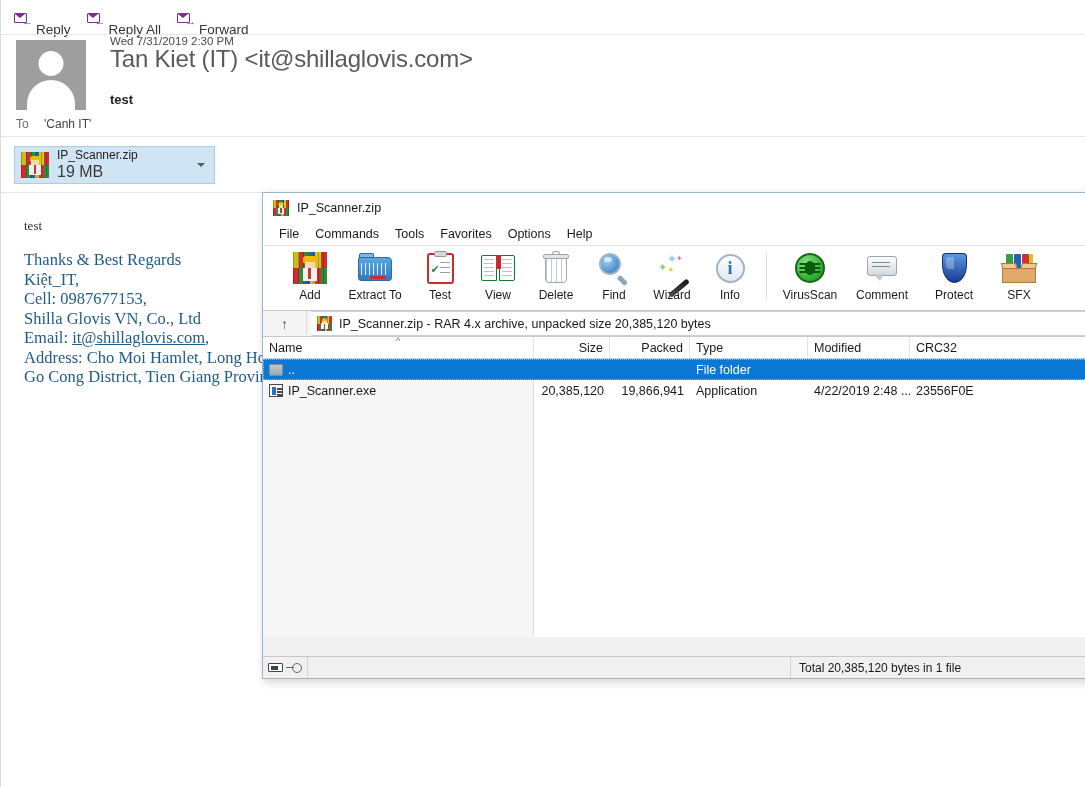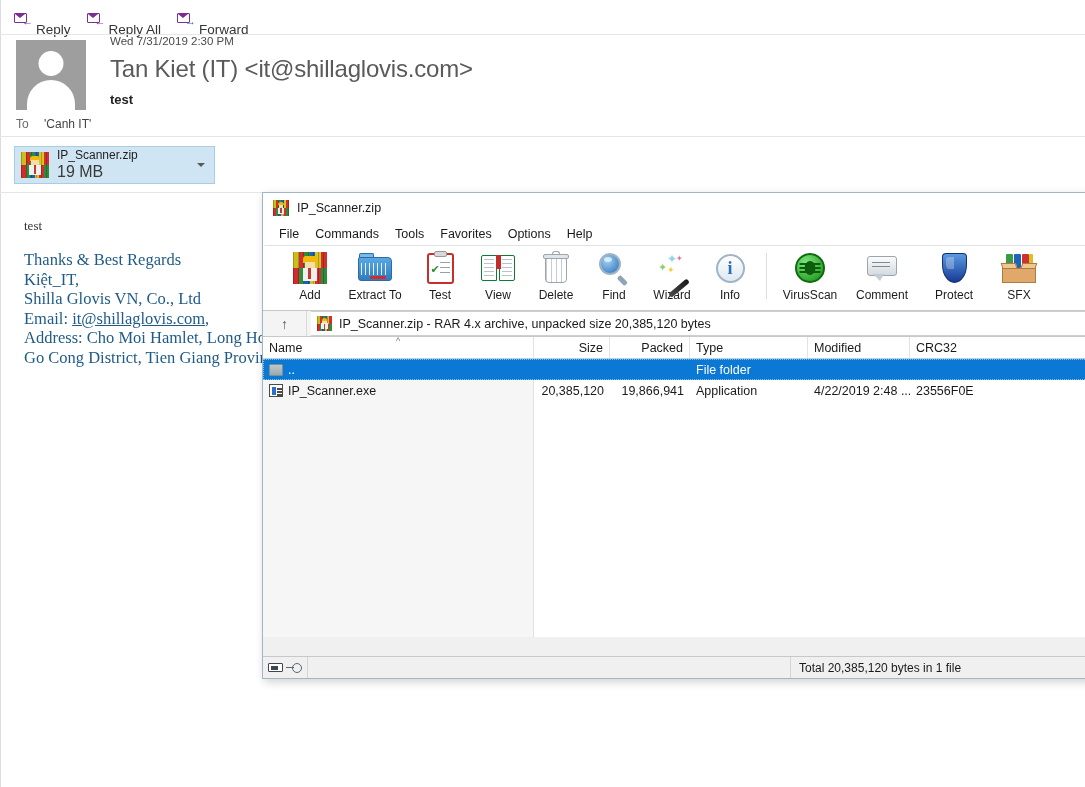--- a/index.html
+++ b/index.html
@@ -28,21 +28,21 @@
   .env-ico .arr.blue { color: #1567c4; }
 
   .mail-tb-sep { position: absolute; left: 0; top: 34px; width: 1085px; height: 1px; background: #e6e6e6; }
 
   
   .avatar { position: absolute; left: 16px; top: 40px; width: 70px; height: 70px; background: #9e9e9e; overflow: hidden; }
   .avatar .head { position: absolute; left: 50%; top: 11px; transform: translateX(-50%); width: 25px; height: 25px; border-radius: 50%; background: #fff; }
   .avatar .shoulders { position: absolute; left: 50%; top: 40px; transform: translateX(-50%); width: 48px; height: 40px; border-radius: 24px 24px 0 0; background: #fff; }
 
   .mail-date { position: absolute; left: 110px; top: 35px; font-size: 11.5px; color: #4a4a4a; }
-  .mail-from { position: absolute; left: 110px; top: 55px; font-size: 24px; color: #5a5a5a; font-weight: 400; letter-spacing: -0.2px; }
+  .mail-from { position: absolute; left: 110px; top: 45px; font-size: 24px; color: #5a5a5a; font-weight: 400; letter-spacing: -0.2px; }
   .mail-subject { position: absolute; left: 110px; top: 92px; font-size: 13px; color: #222; font-weight: bold; }
   .mail-to-row { position: absolute; left: 16px; top: 117px; font-size: 12px; color: #6a6a6a; }
   .mail-to-row .lab { display: inline-block; width: 28px; }
   .mail-to-row .val { color: #444; }
   .mail-hdr-sep { position: absolute; left: 0; top: 136px; width: 1085px; height: 1px; background: #e6e6e6; }
 
   
   .attach-chip { position: absolute; left: 14px; top: 146px; width: 201px; height: 38px; background: #cfe5f3; border: 1px solid #a9cde2; display: flex; align-items: center; cursor: default; }
   .attach-chip .zipico { width: 28px; height: 26px; margin-left: 6px; flex: none; position: relative; }
   .attach-chip .txt { margin-left: 8px; line-height: 1.15; }
@@ -272,20 +272,21 @@
       </span>
       <span class="caret"></span>
     </div>
     <div class="attach-sep"></div>
 
     <div class="body-text">
       <div class="body-test">test</div>
       <div class="sig">
         <span class="nowrapline">Thanks &amp; Best Regards</span>
         <span class="nowrapline">Kiệt_IT,</span>
+        <span class="nowrapline">Cell: 0987677153,</span>
         <span class="nowrapline">Shilla Glovis VN, Co., Ltd</span>
         <span class="nowrapline"><span>Email: </span><a href="#">it@shillaglovis.com</a><span>,</span></span>
         <span class="nowrapline">Address: Cho Moi Hamlet, Long Hoa</span>
         <span class="nowrapline">Go Cong District, Tien Giang Provin</span>
       </div>
     </div>
   </div>
 
   <div class="rar-win">
 

